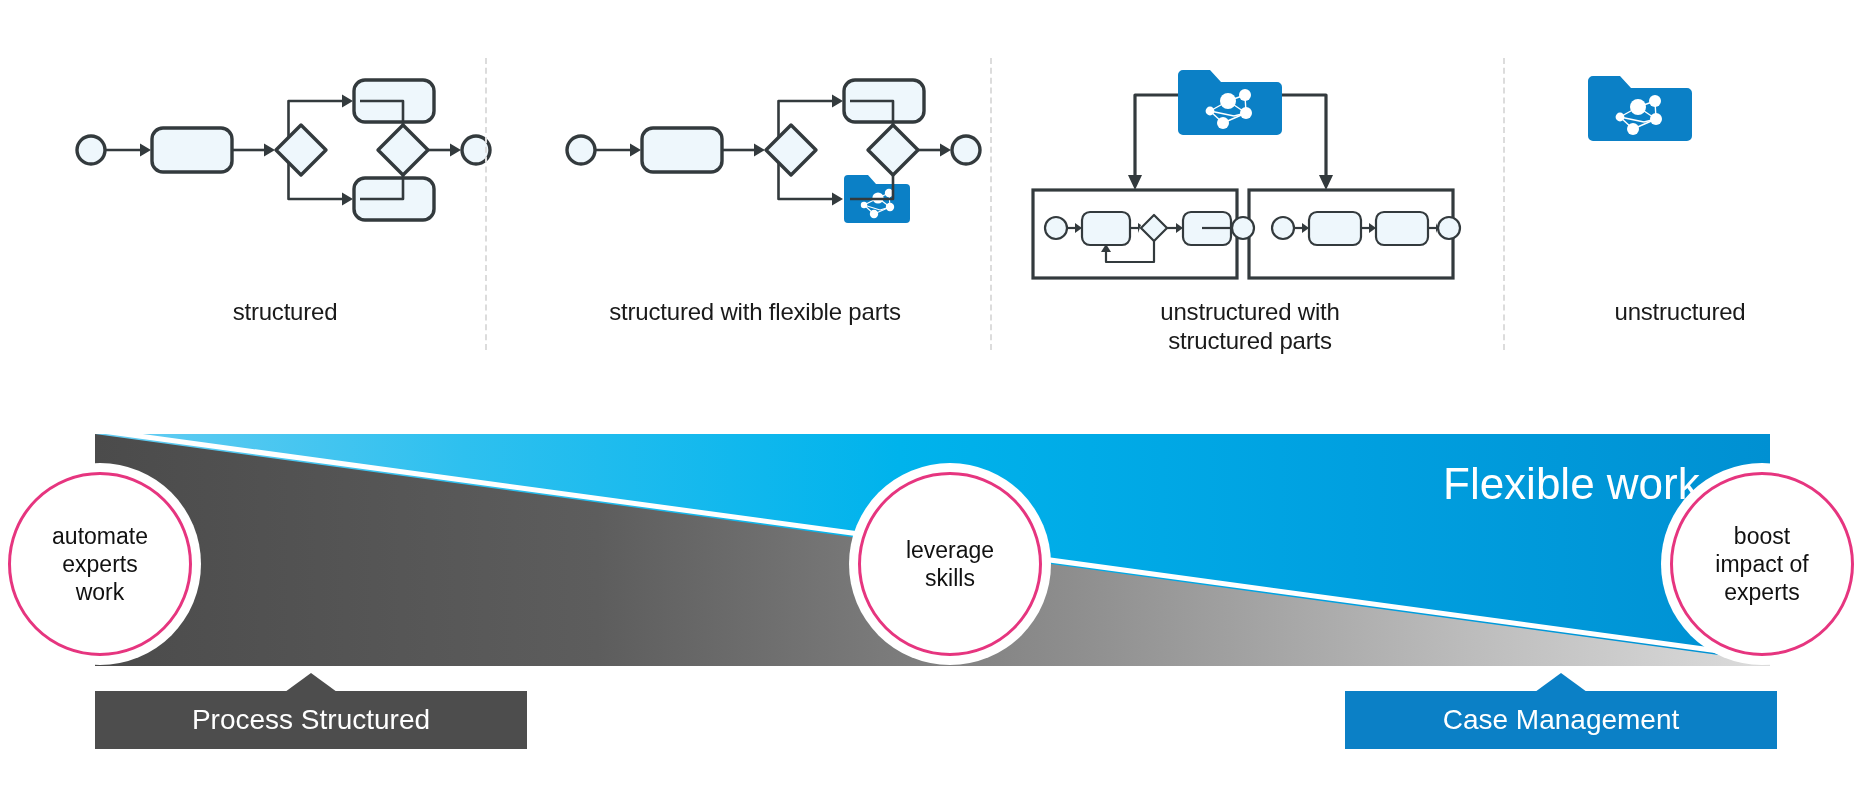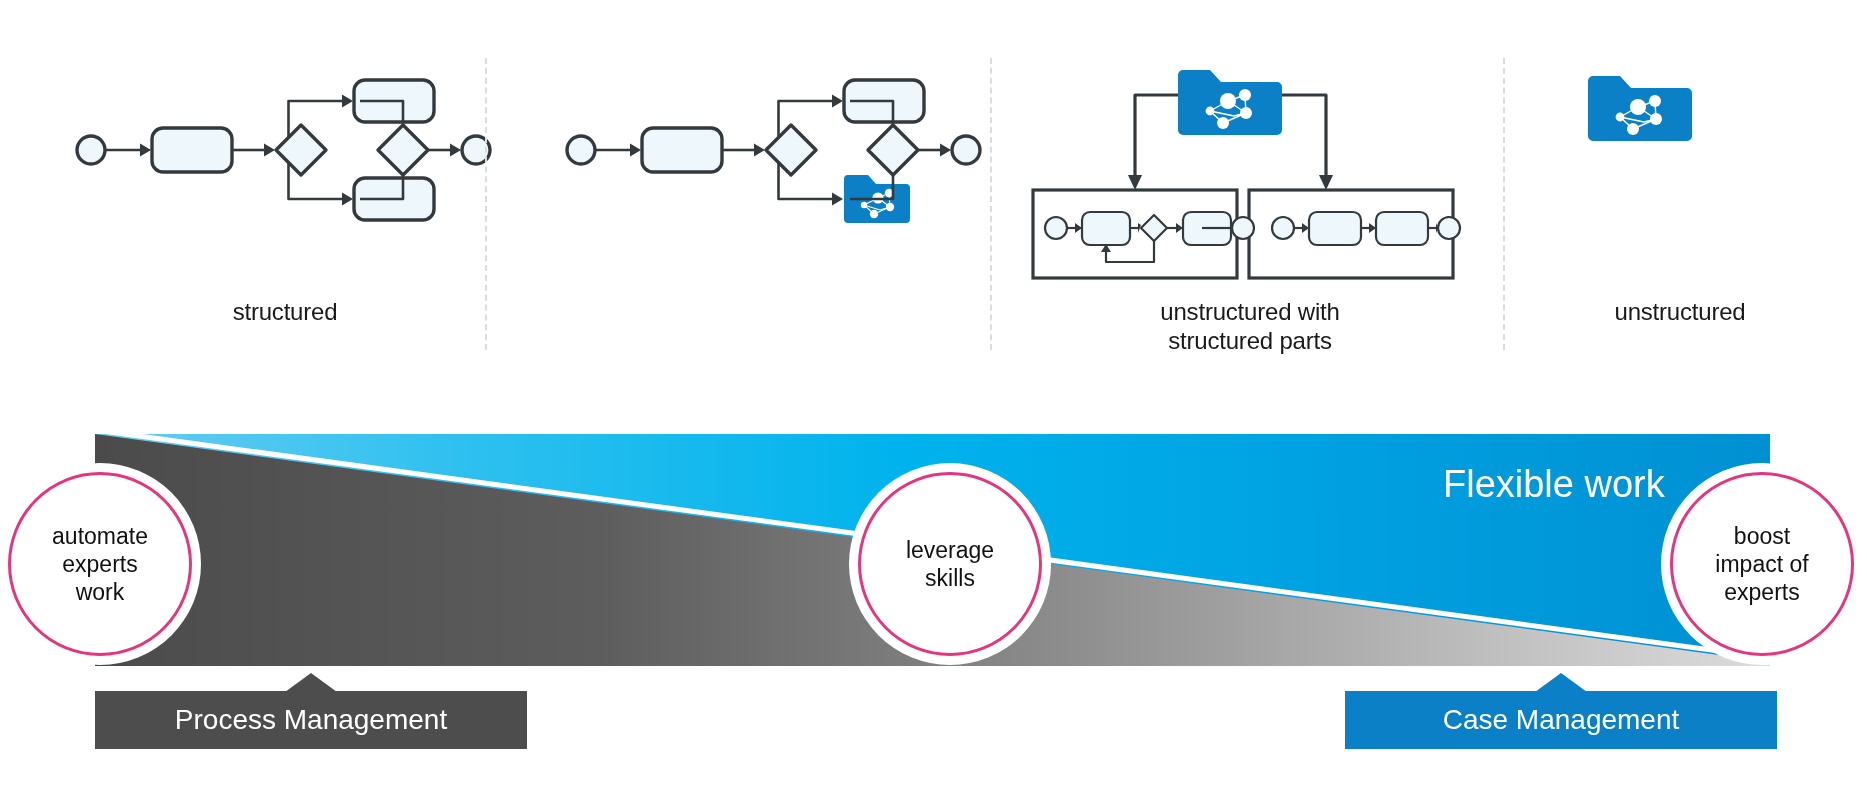--- a/index.html
+++ b/index.html
@@ -20,21 +20,21 @@
   svg{display:block;overflow:visible;}
   .bubble{
     position:absolute;border-radius:50%;
     background:#ffffff;border:3px solid #e6357f;
     box-shadow:0 0 0 9px #ffffff;
     display:flex;align-items:center;justify-content:center;
     text-align:center;color:#111111;
     font-size:23px;line-height:28px;
   }
   .band-label{
-    position:absolute;color:#ffffff;font-size:38px;line-height:36px;
+    position:absolute;color:#ffffff;font-size:44px;line-height:36px;
     white-space:nowrap;
   }
   .callout{position:absolute;}
   .callout .box{
     position:absolute;left:0;top:18px;width:100%;height:58px;
     display:flex;align-items:center;justify-content:center;
     color:#ffffff;font-size:28px;line-height:32px;white-space:nowrap;
   }
   .callout .notch{
     position:absolute;top:0;width:0;height:0;
@@ -236,20 +236,21 @@
         <circle cx="50" cy="31" r="8"></circle>
         <circle cx="67" cy="25" r="6"></circle>
         <circle cx="68" cy="43" r="6"></circle>
         <circle cx="45" cy="53" r="6"></circle>
       </g>
     </svg>
   </div>
 
   <div class="panel-label" style="left:70px;top:297px;width:430px;">structured</div>
 
+  <div class="panel-label" style="left:525px;top:297px;width:460px;">structured with flexible parts</div>
 
   <div class="panel-label" style="left:1520px;top:297px;width:320px;">unstructured</div>
 
   <div class="panel-label" style="left:1020px;top:297px;width:460px;">
     <div>unstructured with</div>
     <div>structured parts</div>
   </div>
 
   <div style="position:absolute;left:95px;top:434px;">
     <svg width="1675" height="232" viewBox="0 0 1675 232">
@@ -299,21 +300,21 @@
   <div class="bubble" style="left:1670px;top:472px;width:178px;height:178px;">
     <div>
       <div>boost</div>
       <div>impact of</div>
       <div>experts</div>
     </div>
   </div>
 
   <div class="callout" style="left:95px;top:673px;width:432px;height:76px;">
     <div class="notch" style="left:190px;border-bottom:19px solid #4d4d4d;"></div>
-    <div class="box" style="background:#4d4d4d;">Process Management</div>
+    <div class="box" style="background:#4d4d4d;">Process Structured</div>
   </div>
 
   <div class="callout" style="left:1345px;top:673px;width:432px;height:76px;">
     <div class="notch" style="left:190px;border-bottom:19px solid #0b80c6;"></div>
     <div class="box" style="background:#0b80c6;">Case Management</div>
   </div>
 
 </div>
 
 </body></html>

